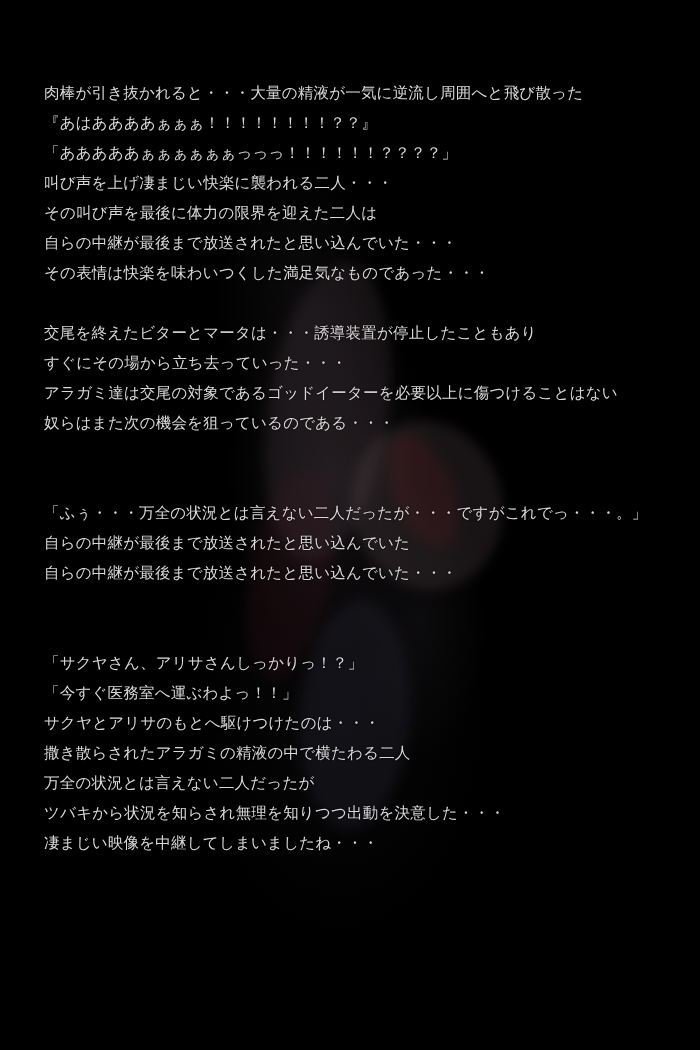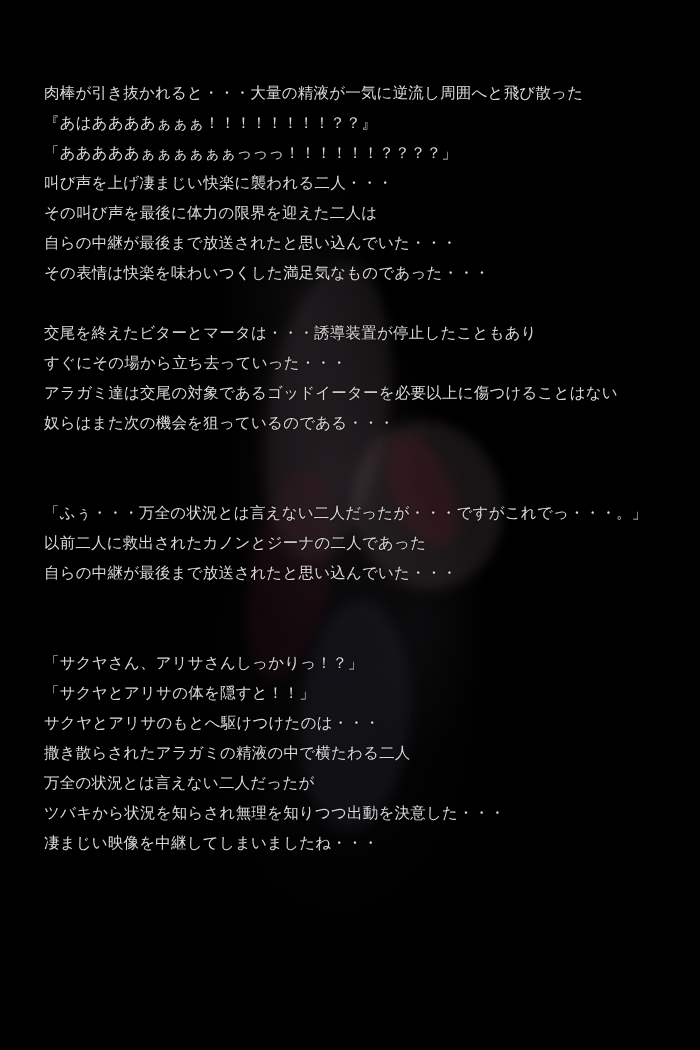--- a/index.html
+++ b/index.html
@@ -89,29 +89,29 @@
       <div class="line">交尾を終えたビターとマータは・・・誘導装置が停止したこともあり</div>
       <div class="line">すぐにその場から立ち去っていった・・・</div>
       <div class="line">アラガミ達は交尾の対象であるゴッドイーターを必要以上に傷つけることはない</div>
       <div class="line">奴らはまた次の機会を狙っているのである・・・</div>
     </div>
 
     <div class="gap-md"></div>
 
     <div class="para">
       <div class="line">「ふぅ・・・万全の状況とは言えない二人だったが・・・ですがこれでっ・・・。」</div>
-      <div class="line">以前二人に救出されたカノンとジーナの二人であった</div>
+      <div class="line">自らの中継が最後まで放送されたと思い込んでいた</div>
       <div class="line">自らの中継が最後まで放送されたと思い込んでいた・・・</div>
     </div>
 
     <div class="gap-lg"></div>
 
     <div class="para">
       <div class="line">「サクヤさん、アリサさんしっかりっ！？」</div>
-      <div class="line">「サクヤとアリサの体を隠すと！！」</div>
+      <div class="line">「今すぐ医務室へ運ぶわよっ！！」</div>
       <div class="line">サクヤとアリサのもとへ駆けつけたのは・・・</div>
       <div class="line">撒き散らされたアラガミの精液の中で横たわる二人</div>
       <div class="line">万全の状況とは言えない二人だったが</div>
       <div class="line">ツバキから状況を知らされ無理を知りつつ出動を決意した・・・</div>
       <div class="line">凄まじい映像を中継してしまいましたね・・・</div>
     </div>
 
   </div>
 </div>
 

